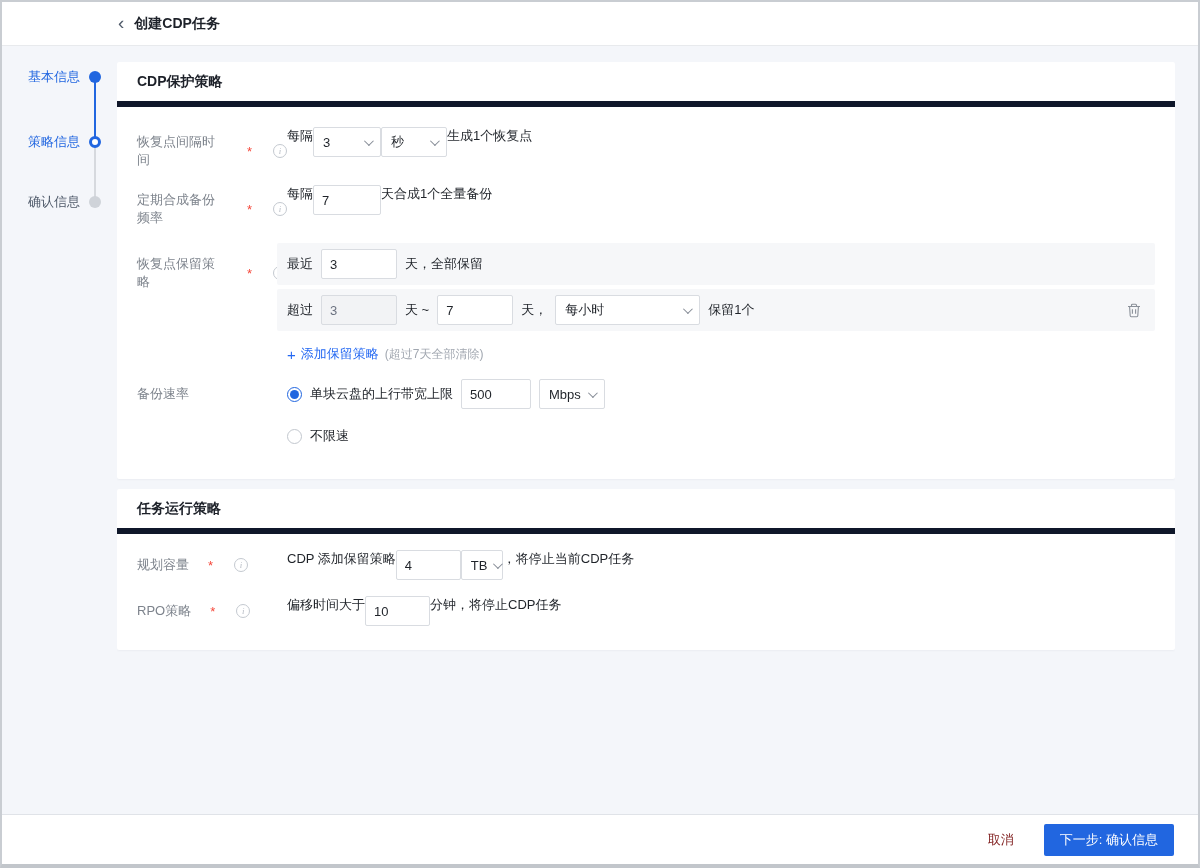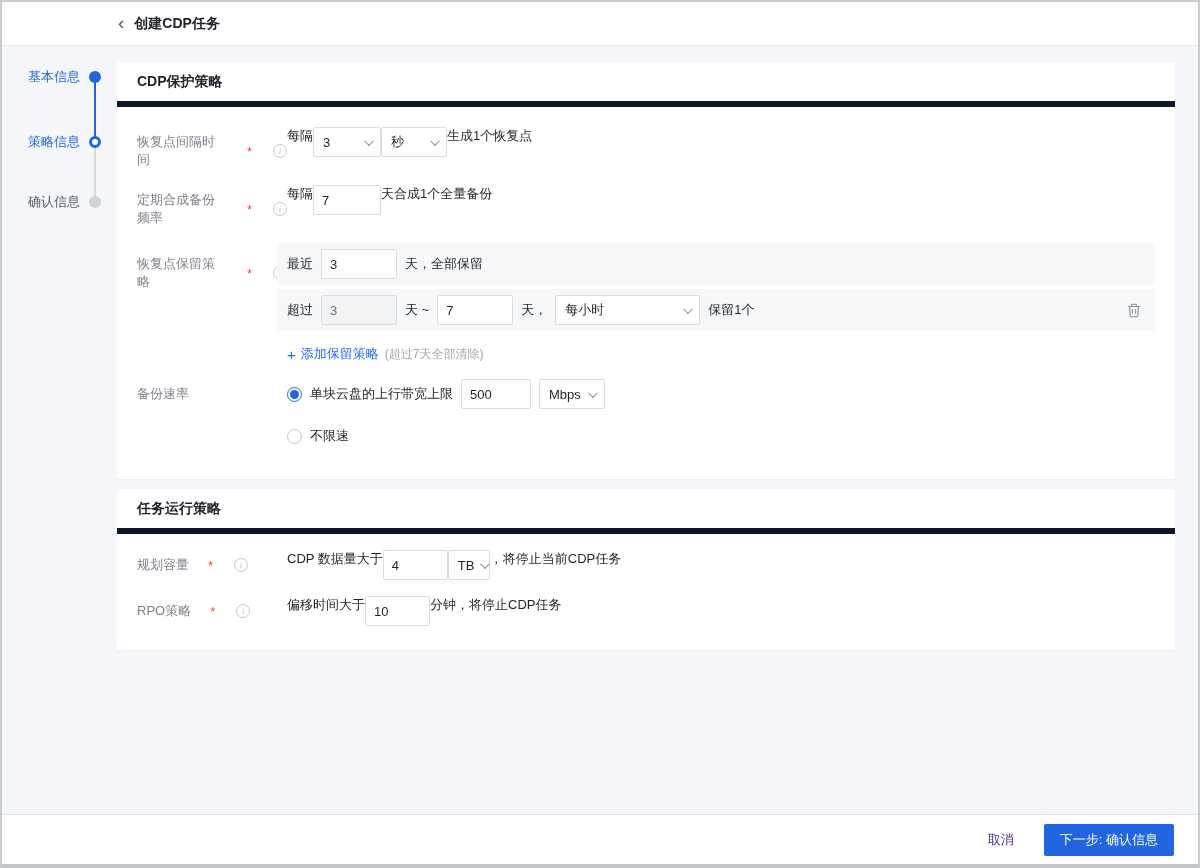--- a/index.html
+++ b/index.html
@@ -86,21 +86,21 @@
 
   .helper-line { margin-top:10px; font-size:12px; color:#9aa0a9; }
   .helper-link { color:#2468f2; cursor:pointer; font-weight:700; }
   .rpo-row { margin-top:20px; }
 
   
   .footer { height:50px; flex-shrink:0; background:#fff; border-top:1px solid #e0e3e8;
             display:flex; align-items:center; justify-content:flex-end; padding-right:24px; }
   .btn { height:32px; border:none; border-radius:2px; font-size:13px; cursor:pointer;
          font-family:"Liberation Sans","DejaVu Sans",sans-serif; }
-  .btn-text { background:transparent; color:#4c1d95; padding:0 14px; }
+  .btn-text { background:transparent; color:#7f1d1d; padding:0 14px; }
   .btn-plain { background:#f2f3f5; color:#1f2329; padding:0 16px; margin-left:18px; }
   .btn-primary { background:#2166e0; color:#ffffff; padding:0 16px; margin-left:16px; }
 </style>
 </head>
 <body>
 
 <div class="window">
 
   <div class="topbar">
     <span class="back-btn">‹</span>
@@ -241,21 +241,21 @@
         <div class="panel-body">
 
           <div class="form-row">
             <div class="row-label">
               <span>规划容量</span>
                 <span class="req">*</span>
                 <span class="info-icon">i</span>
             </div>
             <div class="row-controls">
               <div class="ctrl-line">
-                <span class="txt">CDP 数据量大于</span>
+                <span class="txt">CDP 添加保留策略</span>
                 <input class="tb-input w65" value="4" style="">
                 <div class="select w62">
                   <span class="val">TB</span>
                   <span class="chev"></span>
                 </div>
                 <span class="txt">，将停止当前CDP任务</span>
               </div>
             </div>
           </div>
 

